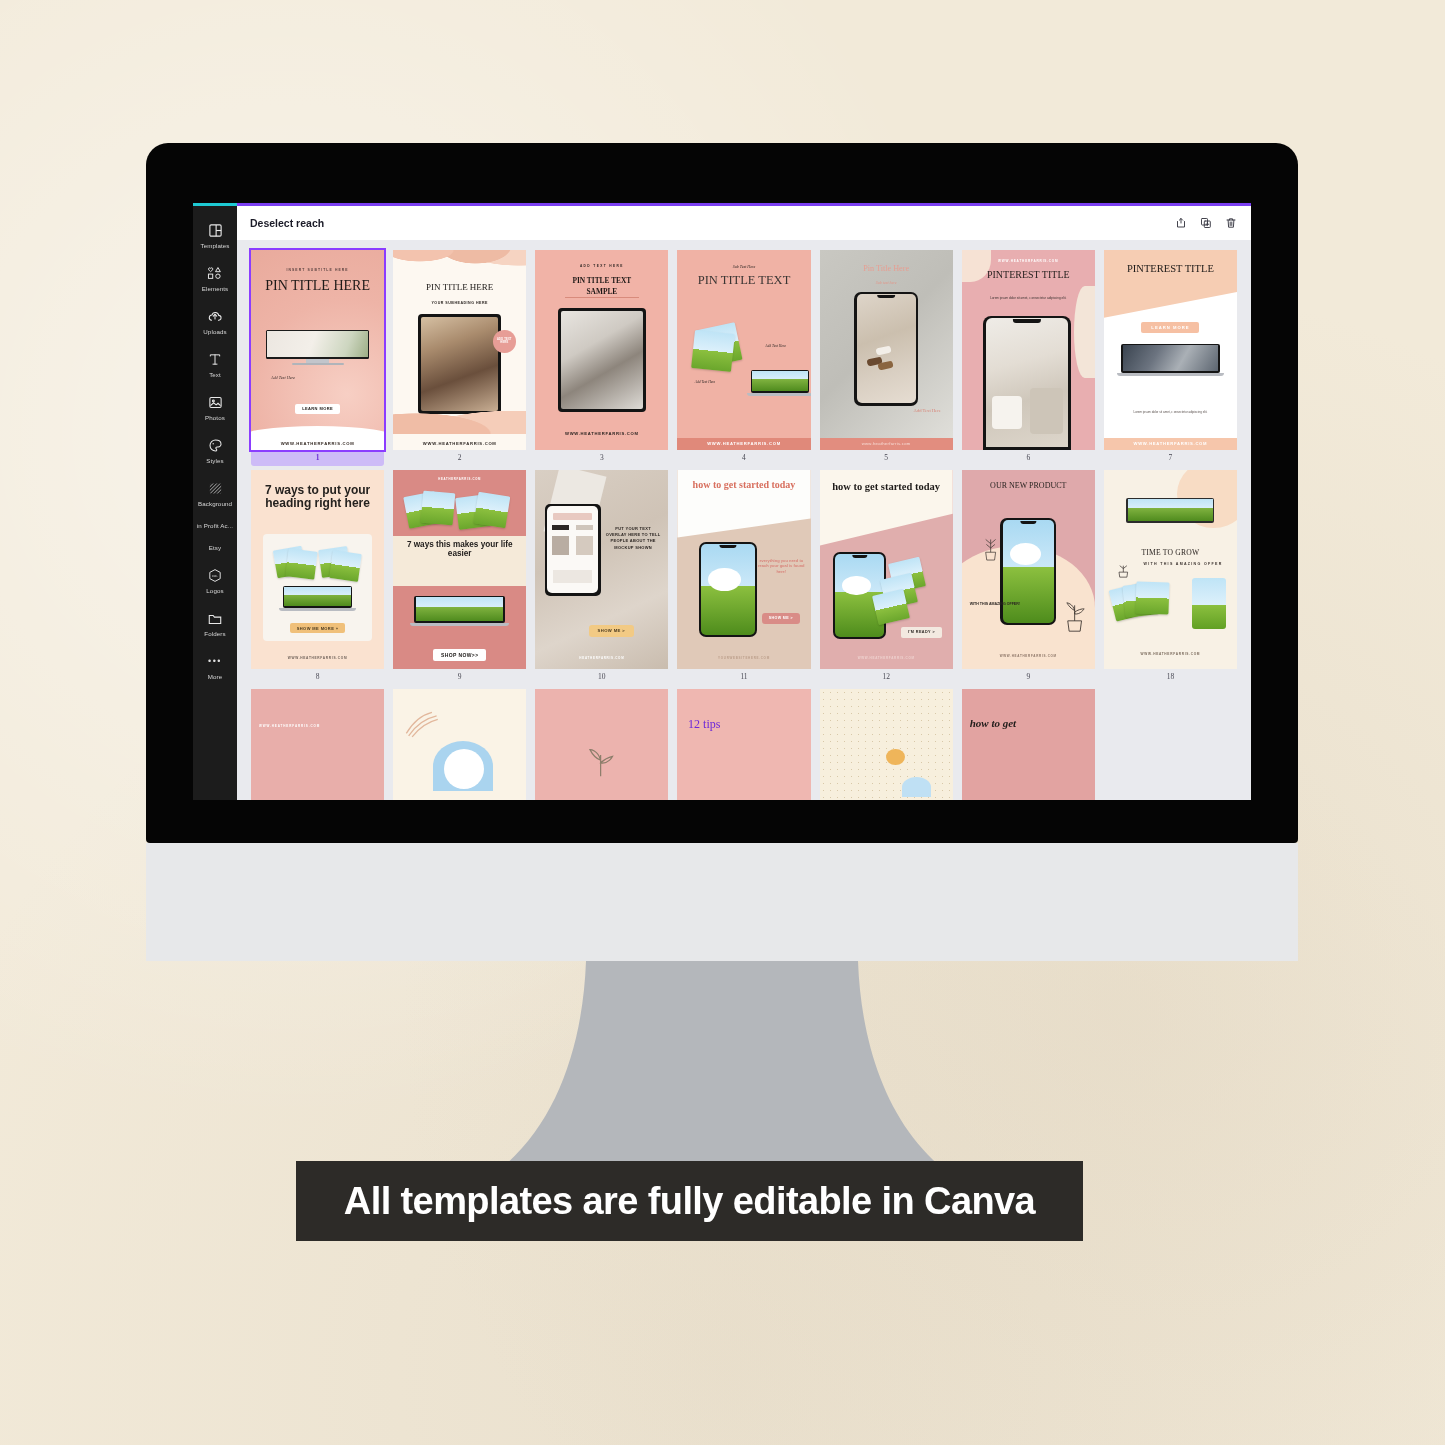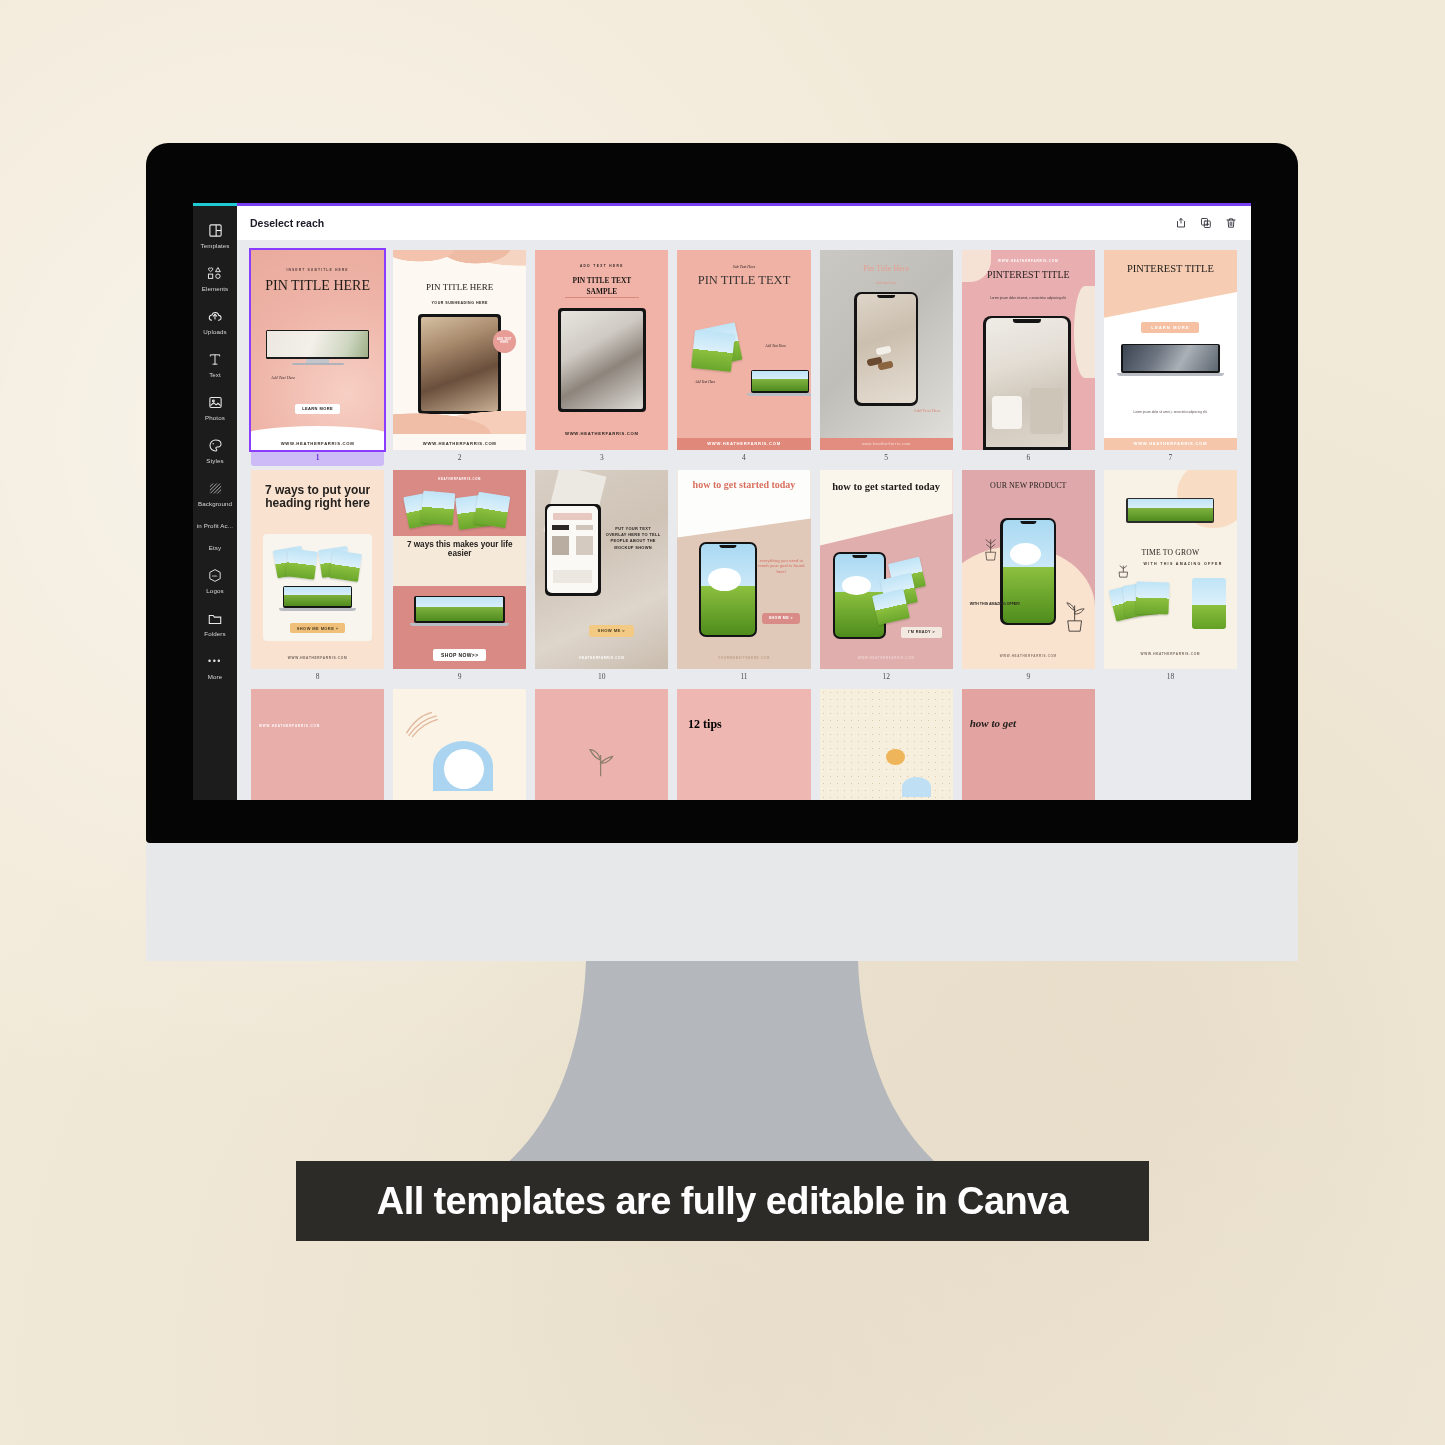--- a/index.html
+++ b/index.html
@@ -146,21 +146,21 @@
   .tablet .tscr { width:100%; height:100%; overflow:hidden; border-radius:2px; }
 
   .photo-card {
     position:absolute; border-radius:1.5px;
     background:linear-gradient(#bfe4f6 0%, #dcf0fb 50%, #8cc03f 50%, #6aa62c 100%);
     box-shadow:0 1px 2px rgba(0,0,0,.18);
   }
 
   
   .caption {
-    position:absolute; left:296px; top:1161px; width:853px; height:80px;
+    position:absolute; left:296px; top:1161px; width:787px; height:80px;
     background:#2d2b28; display:flex; align-items:center; justify-content:center;
   }
   .caption span {
     color:#fff; font-size:38px; font-weight:700; letter-spacing:-.6px;
   }
 </style>
 </head>
 <body>
 
 <div class="grain"></div>
@@ -652,21 +652,21 @@
               <div class="card" style="background:#ecb3ae;">
                 <svg style="position:absolute;left:32%;top:22%;width:34%;height:26%;" viewBox="0 0 34 26" fill="none" stroke="#8c7d6a" stroke-width=".9">
                   <path d="M17 26V10M17 14c-5-2-8-8-8-8s6 0 8 8zM17 16c4-4 9-5 9-5s-3 6-9 5z"></path>
                 </svg>
               </div>
 
             </div>
 
             <div class="cell">
               <div class="card" style="background:#efb7b1;">
-                <div class="serif" style="position:absolute;top:14%;left:8%;font-size:12px;color:#000000;font-weight:bold;">12 tips</div>
+                <div class="serif" style="position:absolute;top:14%;left:8%;font-size:12px;color:#6d28d9;">12 tips</div>
               </div>
 
             </div>
 
             <div class="cell">
               <div class="card" style="background:#f7efdd;background-image:radial-gradient(circle,#d8c8a8 .6px,transparent .7px);background-size:7px 7px;">
                 <div style="position:absolute;left:50%;top:30%;width:14%;height:8%;background:#efb55a;border-radius:50%;"></div>
                 <div style="position:absolute;left:62%;top:44%;width:22%;height:10%;background:#bfe0f4;border-radius:50% 50% 0 0;"></div>
               </div>
 

